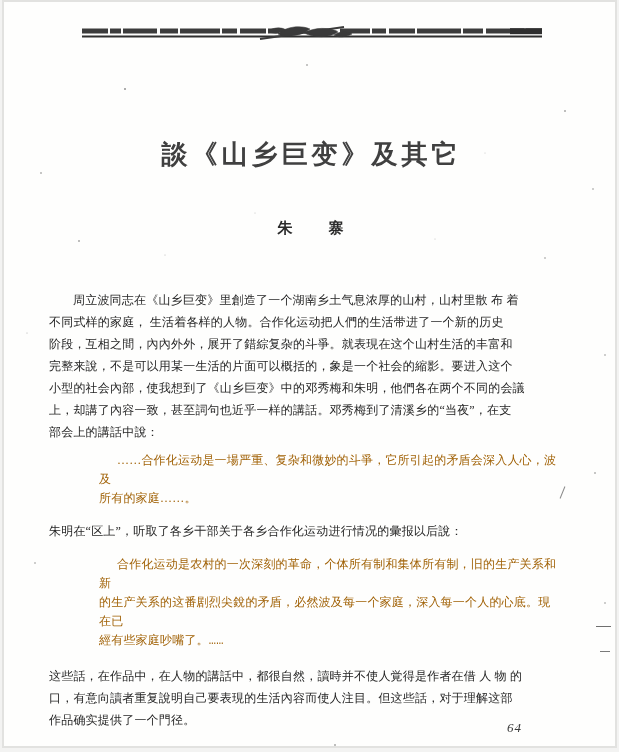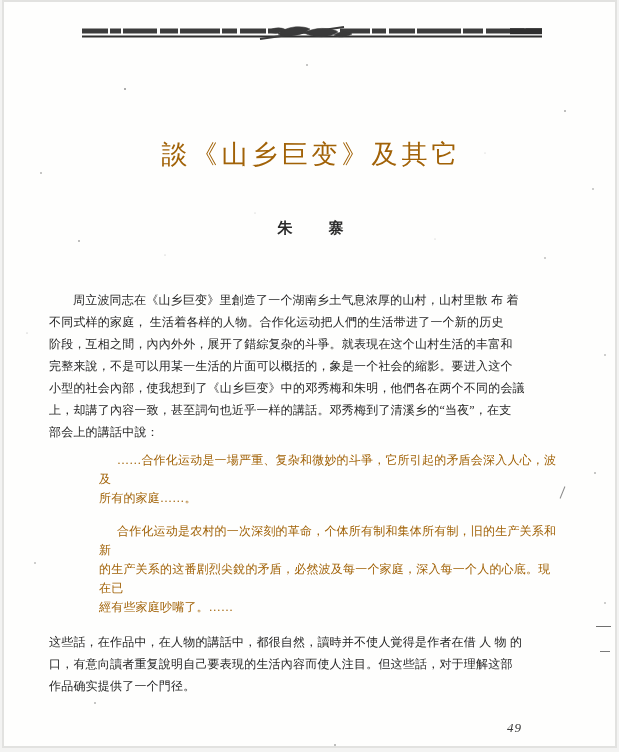--- a/index.html
+++ b/index.html
@@ -23,24 +23,24 @@
   .ornament{
     width:460px;
     margin:23px auto 0;
     height:18px;
   }
   
   .title{
     margin:92px 0 0 0;
     text-align:center;
     font-size:26px;
-    font-weight:normal;
+    font-weight:bold;
     letter-spacing:4px;
     line-height:40px;
-    color:#a16207;
+    color:#404040;
     white-space:pre;
   }
   .author{
     margin-top:42px;
     text-align:center;
     font-size:15px;
     font-weight:bold;
     letter-spacing:2px;
     line-height:22px;
     color:#2a2a2a;
@@ -66,21 +66,21 @@
     margin-left:50px;
     margin-right:12px;
     font-size:12px;
     line-height:19px;
     letter-spacing:0.2px;
     white-space:pre-line;
     text-indent:1.5em;
     color:#a16207;
   }
   .q1{margin-top:8px;}
-  .q2{margin-top:14px;}
+  .q2{margin-top:14px;font-family:Liberation Mono, monospace;}
   
   .pagenum{
     position:absolute;
     top:718px;
     left:503px;
     font-size:13px;
     font-style:italic;
     letter-spacing:1px;
     color:#3a3a3a;
   }
@@ -145,29 +145,30 @@
 不同式样的家庭， 生活着各样的人物。合作化运动把人們的生活带进了一个新的历史
 阶段，互相之間，內內外外，展开了錯綜复杂的斗爭。就表現在这个山村生活的丰富和
 完整来說，不是可以用某一生活的片面可以概括的，象是一个社会的縮影。要进入这个
 小型的社会內部，使我想到了《山乡巨变》中的邓秀梅和朱明，他們各在两个不同的会議
 上，却講了內容一致，甚至詞句也近乎一样的講話。邓秀梅到了清溪乡的“当夜”，在支
 部会上的講話中說：</p>
 
   <blockquote class="quote q1">……合作化运动是一場严重、复杂和微妙的斗爭，它所引起的矛盾会深入人心，波及
 所有的家庭……。</blockquote>
 
+  <p class="para p2">朱明在“区上”，听取了各乡干部关于各乡合作化运动进行情况的彙报以后說：</p>
 
   <blockquote class="quote q2">合作化运动是农村的一次深刻的革命，个体所有制和集体所有制，旧的生产关系和新
 的生产关系的这番剧烈尖銳的矛盾，必然波及每一个家庭，深入每一个人的心底。現在已
 經有些家庭吵嘴了。……</blockquote>
 
   <p class="para p3">这些話，在作品中，在人物的講話中，都很自然，讀時并不使人覚得是作者在借 人 物 的
 口，有意向讀者重复說明自己要表現的生活內容而使人注目。但这些話，对于理解这部
 作品确实提供了一个門径。</p>
 
-  <div class="pagenum">49</div>
+  <div class="pagenum">64</div>
 
   <div class="speck"></div>
   <div class="mark-slash"></div>
   <div class="mark-dash1"></div>
   <div class="mark-dash2"></div>
 
 </div>
 
 </body></html>

